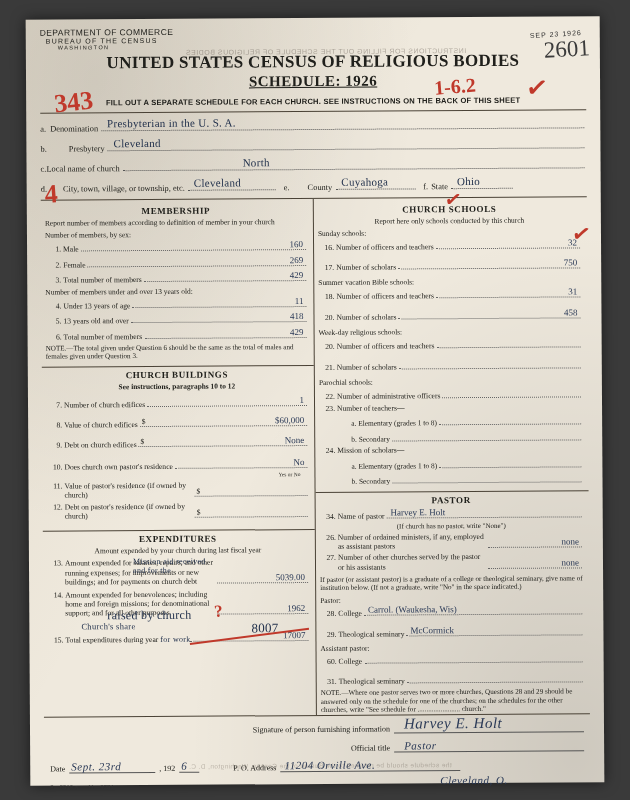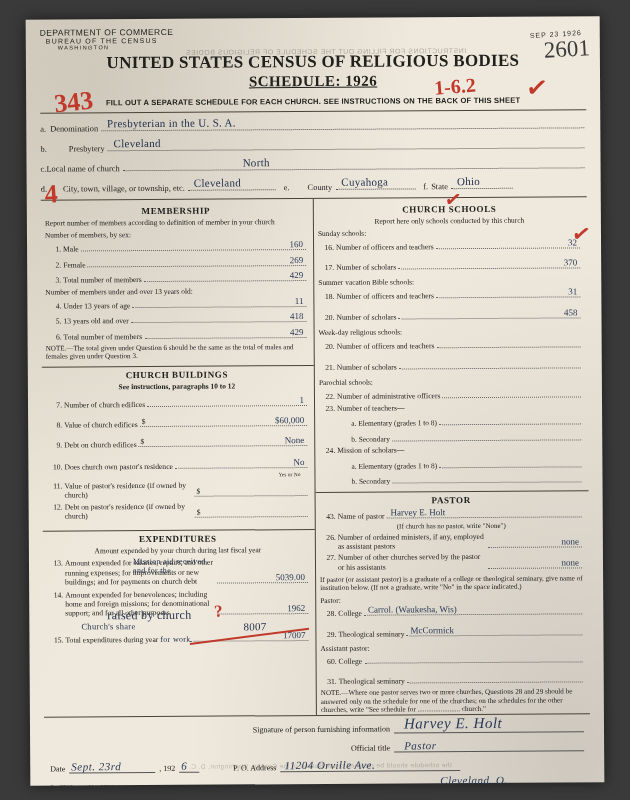--- a/index.html
+++ b/index.html
@@ -321,21 +321,21 @@
           <span class="itxt wrap" style="width:150px">Amount expended for benevolences; including home and foreign missions; for denominational support; and for all other purposes</span>
           <span class="dots" style="align-self:flex-end">
               <span class="val">1962</span>
             </span>
         </div>
         <div style="position:relative;height:0">
           <span class="hand" style="position:absolute;left:60px;top:-12px;font-size:12px">raised by church</span>
         </div>
         <div style="position:relative;height:10px">
           <span class="hand" style="position:absolute;left:34px;top:1px;font-size:8.5px">Church's share</span>
-          <span class="hand" style="position:absolute;left:196px;top:1px;font-size:11px">8007</span>
+          <span class="hand" style="position:absolute;left:204px;top:1px;font-size:13px">8007</span>
         </div>
 
         <div class="item" style="margin-top:1px">
           <span class="inum">15.</span>
           <span class="itxt">Total expenditures during year</span>
           <span class="hand" style="position:relative;left:2px;bottom:0;font-size:8px">for work</span>
           <span class="dots">
               <span class="val">17007</span>
             </span>
         </div>
@@ -352,21 +352,21 @@
           <span class="inum">16.</span>
           <span class="itxt">Number of officers and teachers</span>
           <span class="dots">
               <span class="val">32</span>
             </span>
         </div>
         <div class="item" style="margin-top:7px">
           <span class="inum">17.</span>
           <span class="itxt">Number of scholars</span>
           <span class="dots">
-              <span class="val">370</span>
+              <span class="val">750</span>
             </span>
         </div>
 
         <div class="itemhead" style="margin-top:6px">Summer vacation Bible schools:</div>
         <div class="item">
           <span class="inum">18.</span>
           <span class="itxt">Number of officers and teachers</span>
           <span class="dots">
               <span class="val">31</span>
             </span>
@@ -438,21 +438,21 @@
           <span class="dots">
               <span class="val"></span>
             </span>
         </div>
 
         <div class="sep" style="margin-top:6px"></div>
 
         <div class="secthead">PASTOR</div>
 
         <div class="item" style="margin-top:2px">
-          <span class="inum">43.</span>
+          <span class="inum">34.</span>
           <span class="itxt">Name of pastor</span>
           <span class="dots">
               <span class="val left">Harvey E. Holt</span>
             </span>
         </div>
         <div style="text-align:center;font-size:7px;margin:-1px 0 2px 0">(If church has no pastor, write "None")</div>
 
         <div class="item" style="align-items:flex-start">
           <span class="inum">26.</span>
           <span class="itxt wrap" style="width:148px">Number of ordained ministers, if any, employed as assistant pastors</span>

